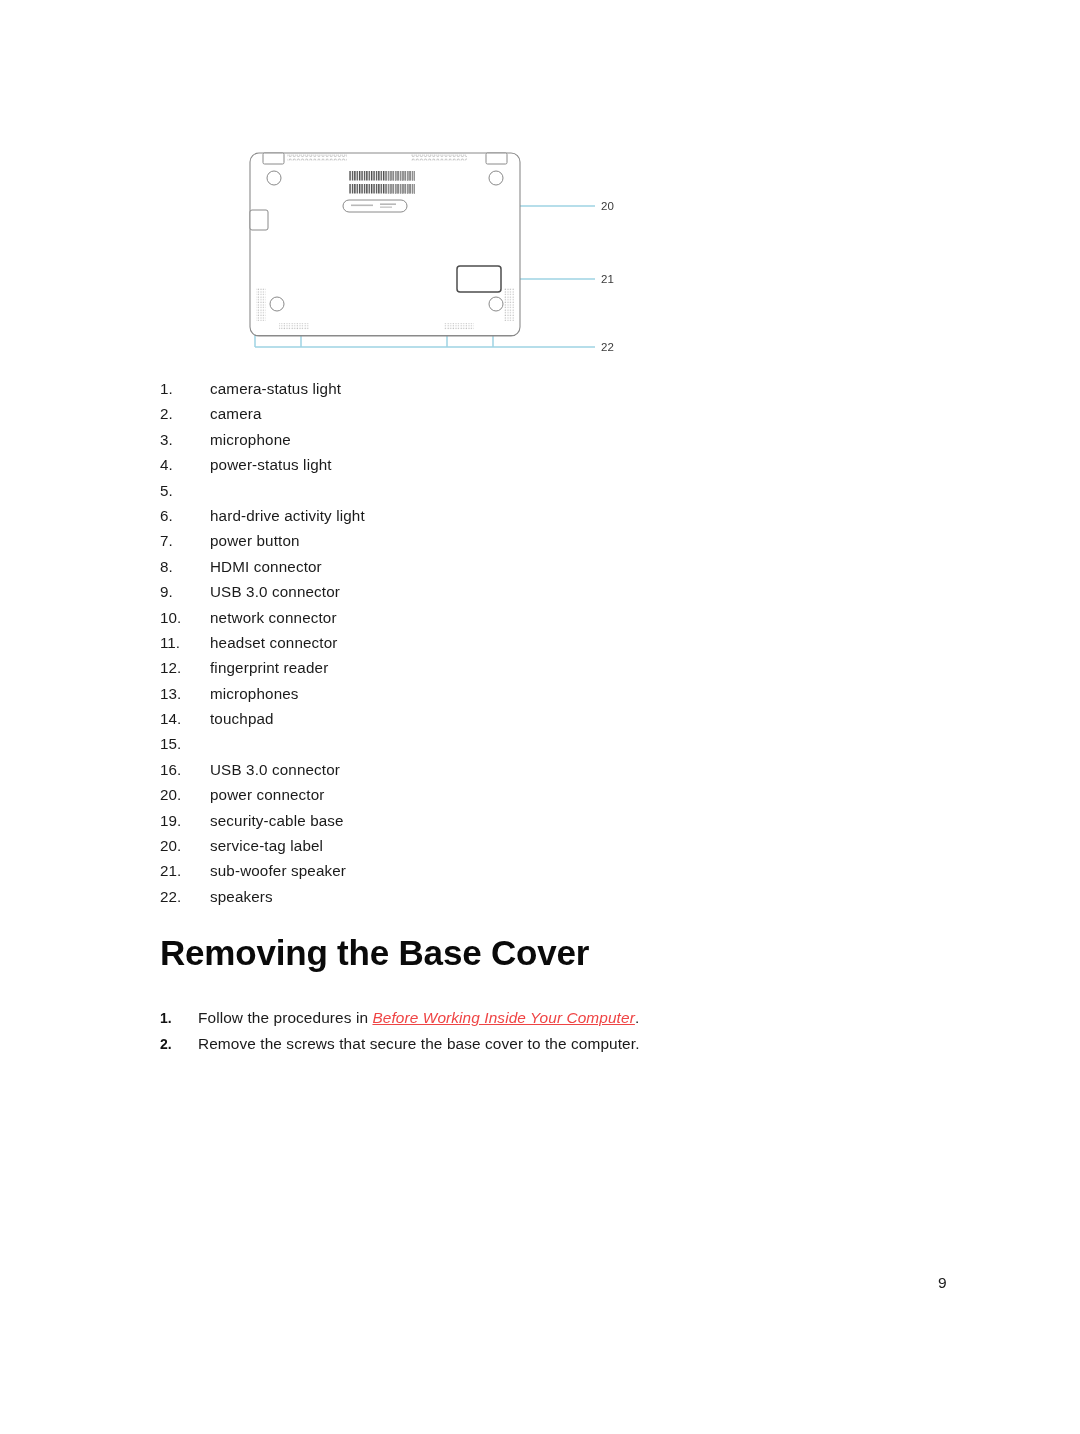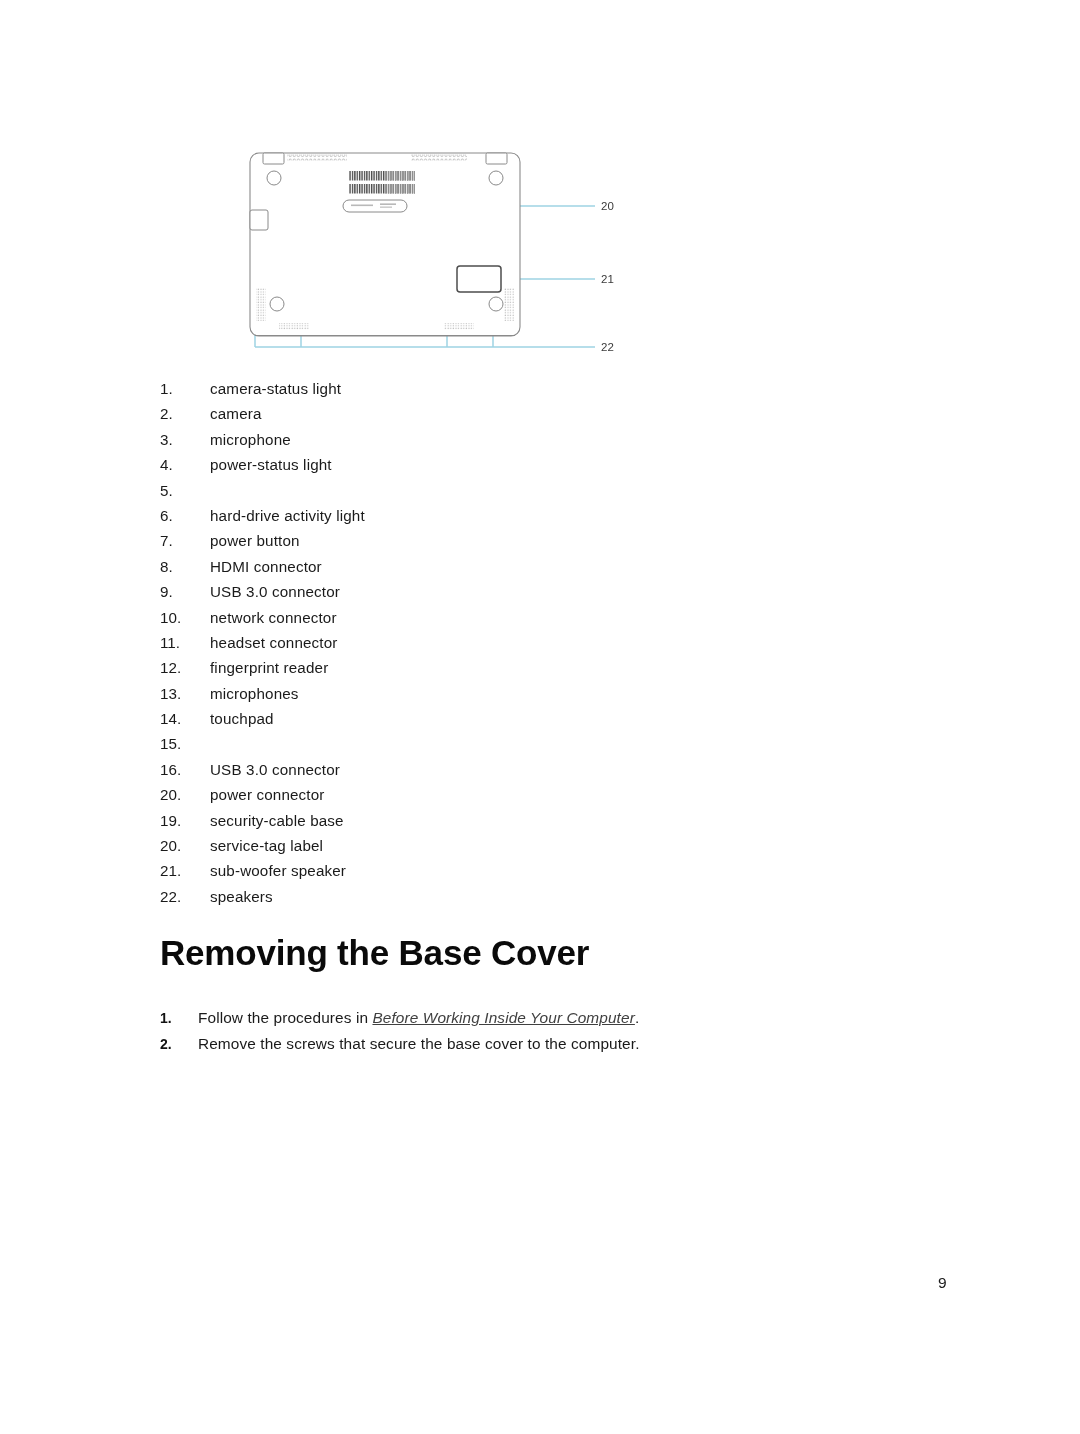--- a/index.html
+++ b/index.html
@@ -87,21 +87,21 @@
     flex: 0 0 38px;
     font-weight: bold;
     font-size: 14px;
     color: #111111;
   }
   .proc-text {
     flex: 1 1 auto;
     letter-spacing: 0.1px;
   }
   .doclink {
-    color: #404040;
+    color: #ef4444;
     font-style: italic;
     text-decoration: underline;
   }
 
   
   .page-number {
     position: absolute;
     left: 938px;
     top: 1274px;
     font-size: 15.5px;

